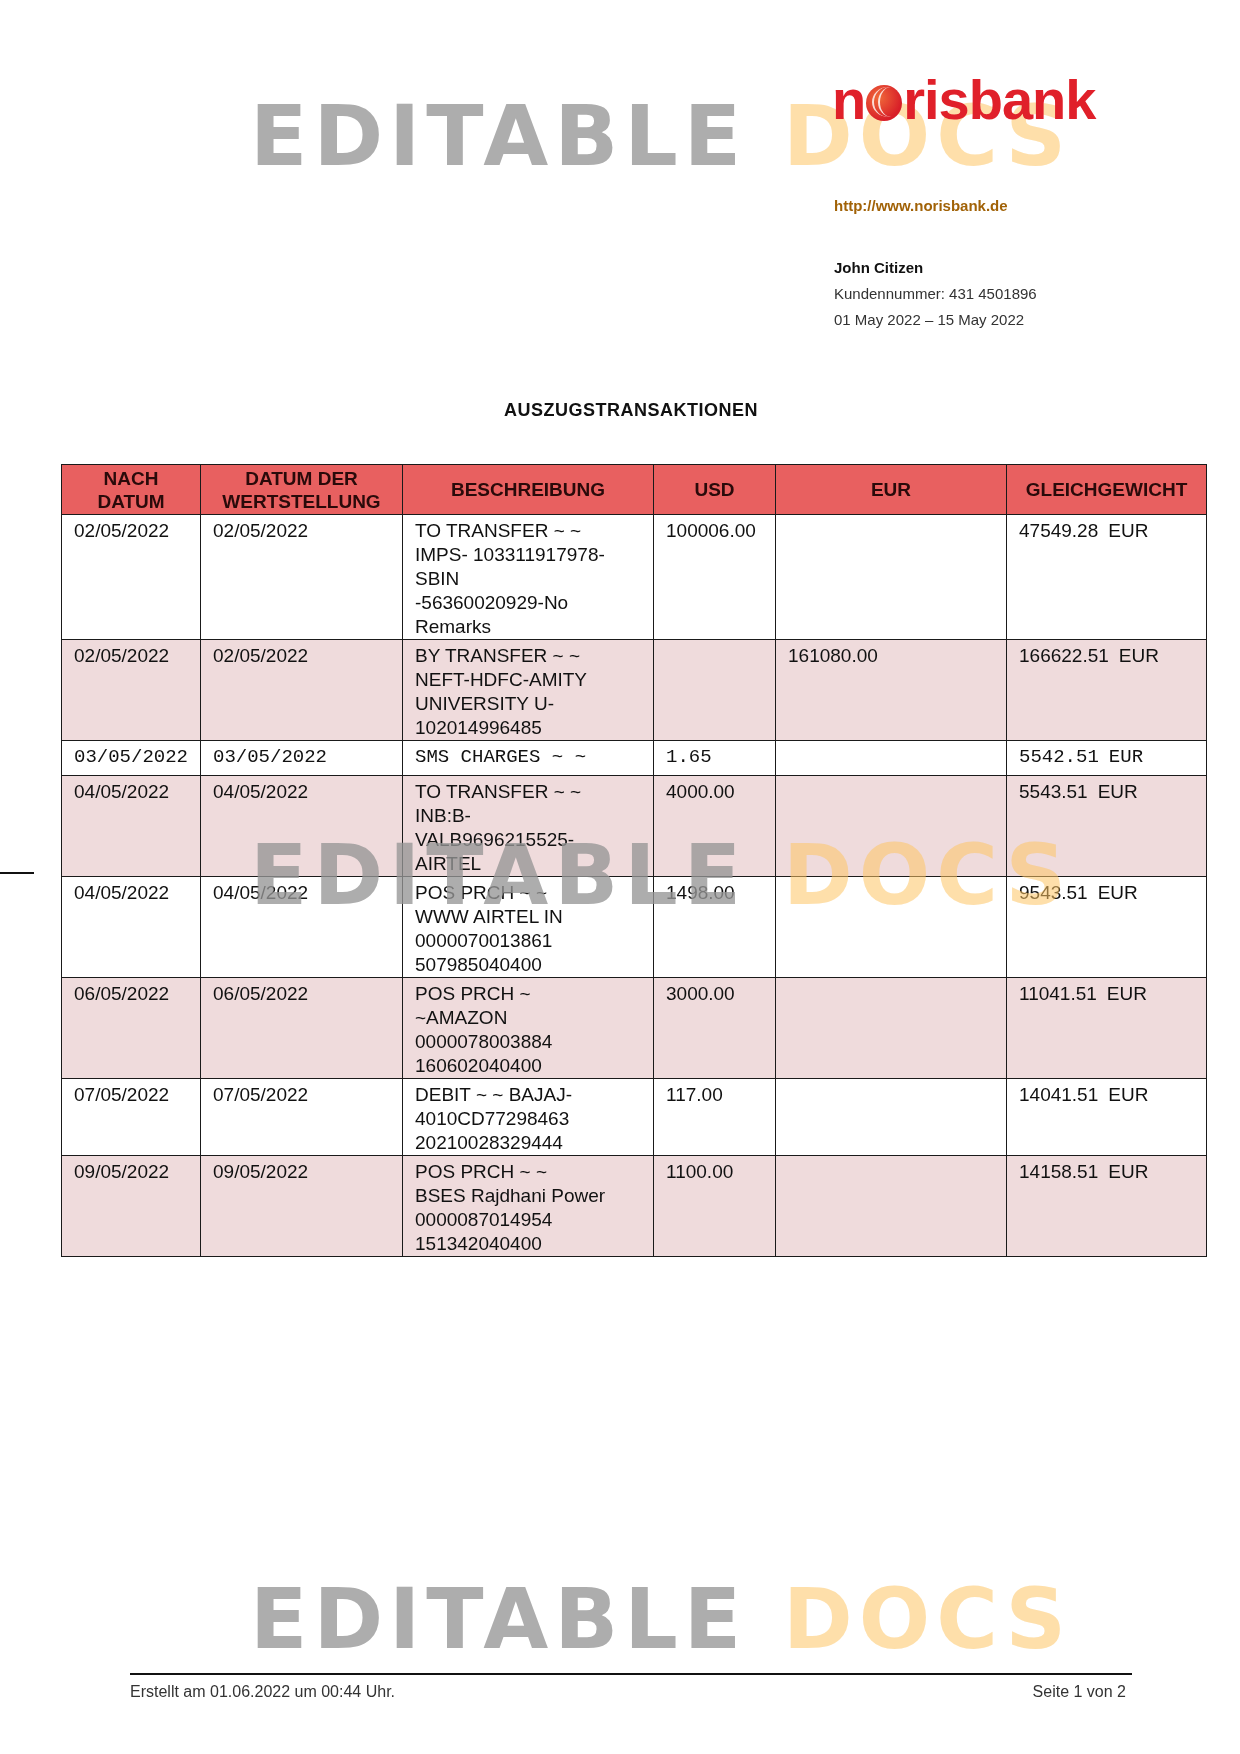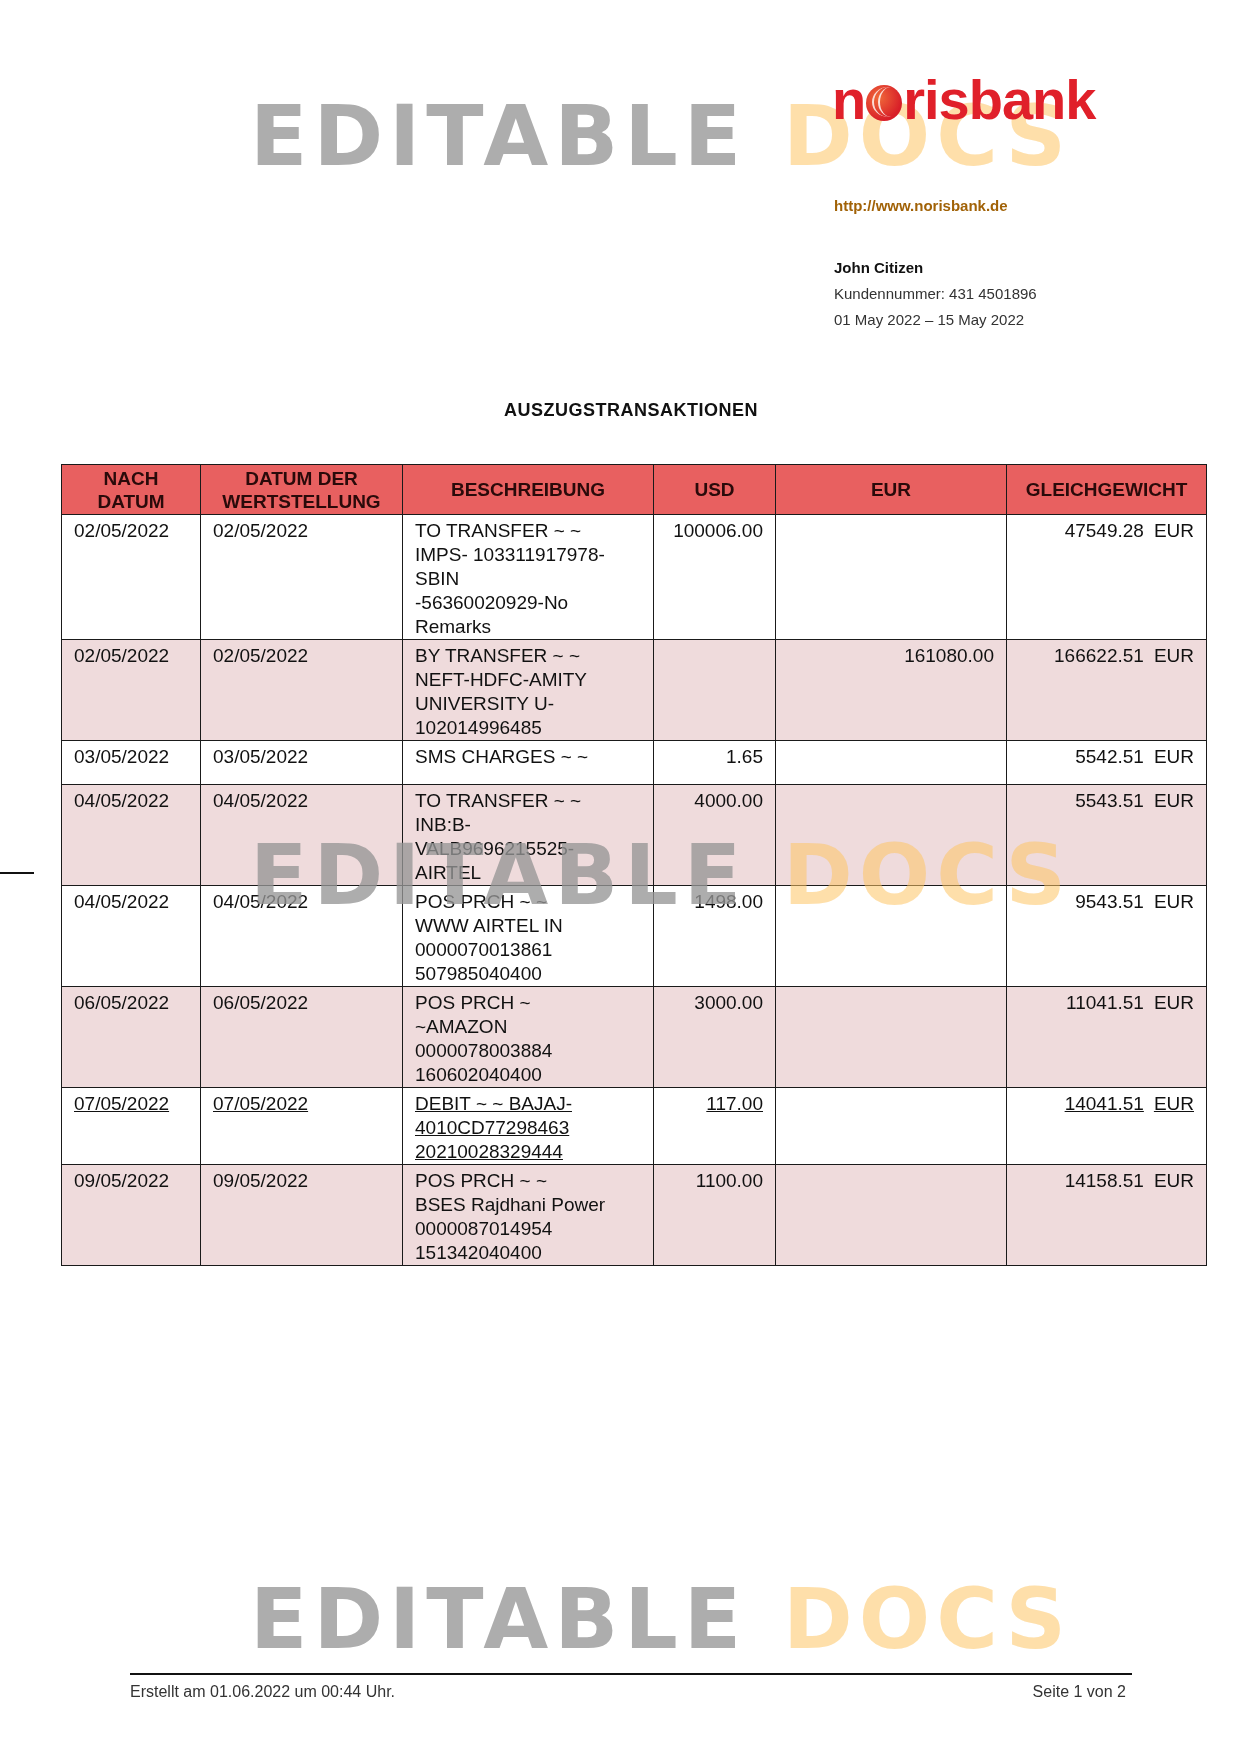--- a/index.html
+++ b/index.html
@@ -31,21 +31,21 @@
 
   .side-mark { position: absolute; left: 0; top: 872px; width: 34px; height: 2px; background: #111; }
 
   table.tx { position: absolute; left: 61px; top: 464px; width: 1145px; border-collapse: collapse;
              table-layout: fixed; font-size: 19px; z-index: 1; }
   table.tx th, table.tx td { border: 1.5px solid #1a1a1a; vertical-align: top; padding: 0 12px; }
   table.tx th { background: #e86060; font-size: 19px; font-weight: bold; line-height: 23px;
                 height: 49px; vertical-align: middle; text-align: center; color: #2a0a0a; padding: 0 6px; }
   table.tx td { line-height: 24px; padding-top: 4px; }
   table.tx tr.shaded td { background: #efdbdc; }
-  td.num { text-align: right; }
+  td.num { }
   td.desc { padding-left: 16px; padding-right: 8px; margin-top: 16px; }
   .bal-cur { margin-left: 10px; }
 
   .footer-line { position: absolute; left: 130px; top: 1673px; width: 1002px; height: 2px; background: #111; }
   .footer-left { position: absolute; left: 130px; top: 1683px; font-size: 16px; color: #333; }
   .footer-right { position: absolute; right: 114px; top: 1683px; font-size: 16px; color: #333; }
 </style>
 </head>
 <body>
 
@@ -121,21 +121,21 @@
         <td class="desc">
           <div>BY TRANSFER ~ ~</div>
           <div>NEFT-HDFC-AMITY</div>
           <div>UNIVERSITY U-</div>
           <div>102014996485</div>
         </td>
         <td class="num"></td>
         <td class="num">161080.00</td>
         <td class="num"><span>166622.51</span><span class="bal-cur">EUR</span></td>
       </tr>
-      <tr style="height: 44px;">
+      <tr style="height: 35px; font-family: Liberation Mono, monospace;">
         <td>03/05/2022</td>
         <td>03/05/2022</td>
         <td class="desc">
           <div>SMS CHARGES ~   ~</div>
         </td>
         <td class="num">1.65</td>
         <td class="num"></td>
         <td class="num"><span>5542.51</span><span class="bal-cur">EUR</span></td>
       </tr>
       <tr class="shaded" style="height: 97px;">
@@ -170,21 +170,21 @@
         <td class="desc">
           <div>POS PRCH ~</div>
           <div>~AMAZON</div>
           <div>0000078003884</div>
           <div>160602040400</div>
         </td>
         <td class="num">3000.00</td>
         <td class="num"></td>
         <td class="num"><span>11041.51</span><span class="bal-cur">EUR</span></td>
       </tr>
-      <tr style="height: 73px; text-decoration: underline;">
+      <tr style="height: 73px;">
         <td>07/05/2022</td>
         <td>07/05/2022</td>
         <td class="desc">
           <div>DEBIT ~   ~ BAJAJ-</div>
           <div>4010CD77298463</div>
           <div>20210028329444</div>
         </td>
         <td class="num">117.00</td>
         <td class="num"></td>
         <td class="num"><span>14041.51</span><span class="bal-cur">EUR</span></td>

